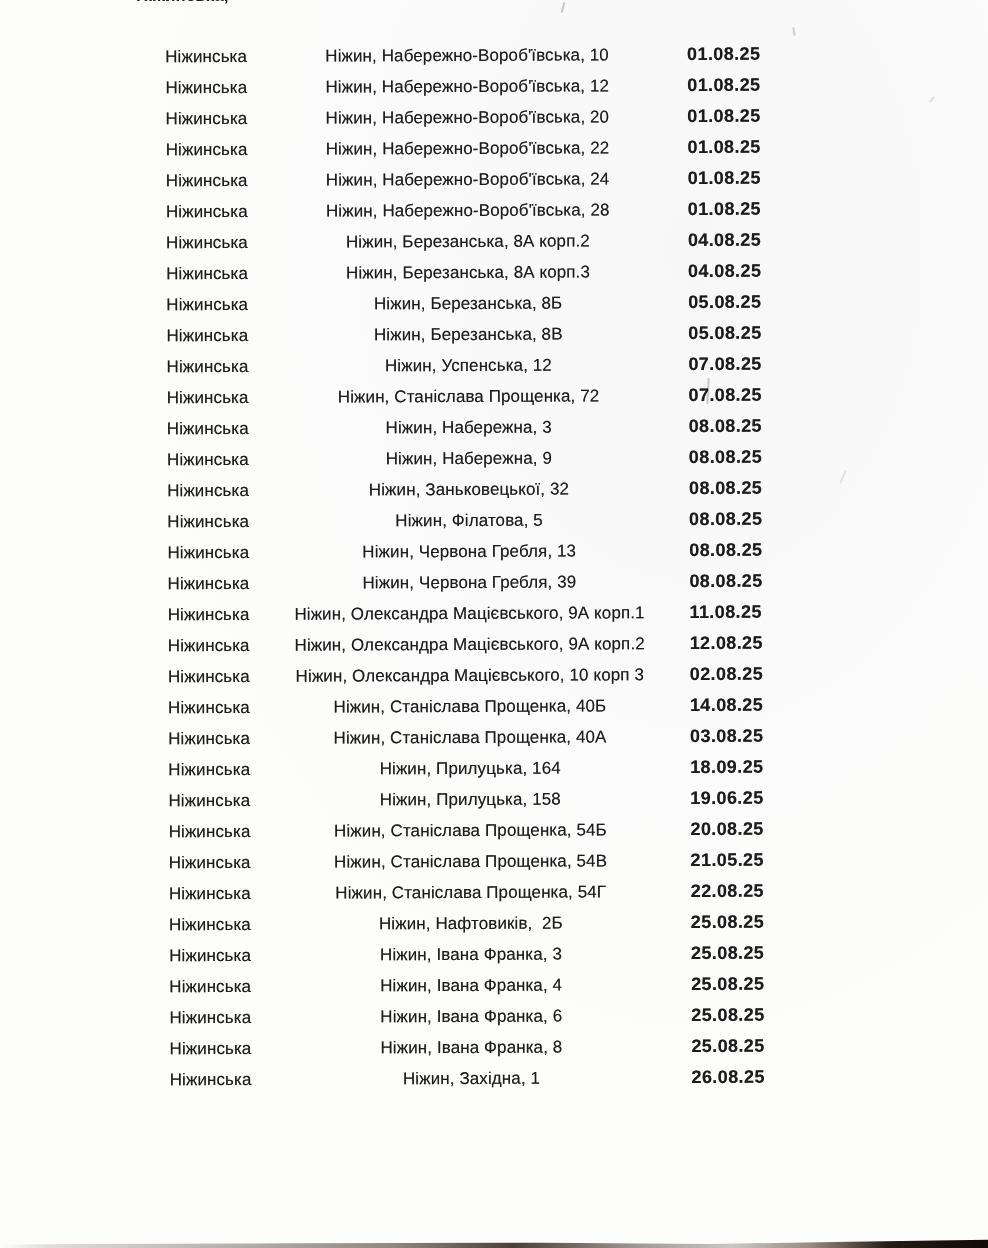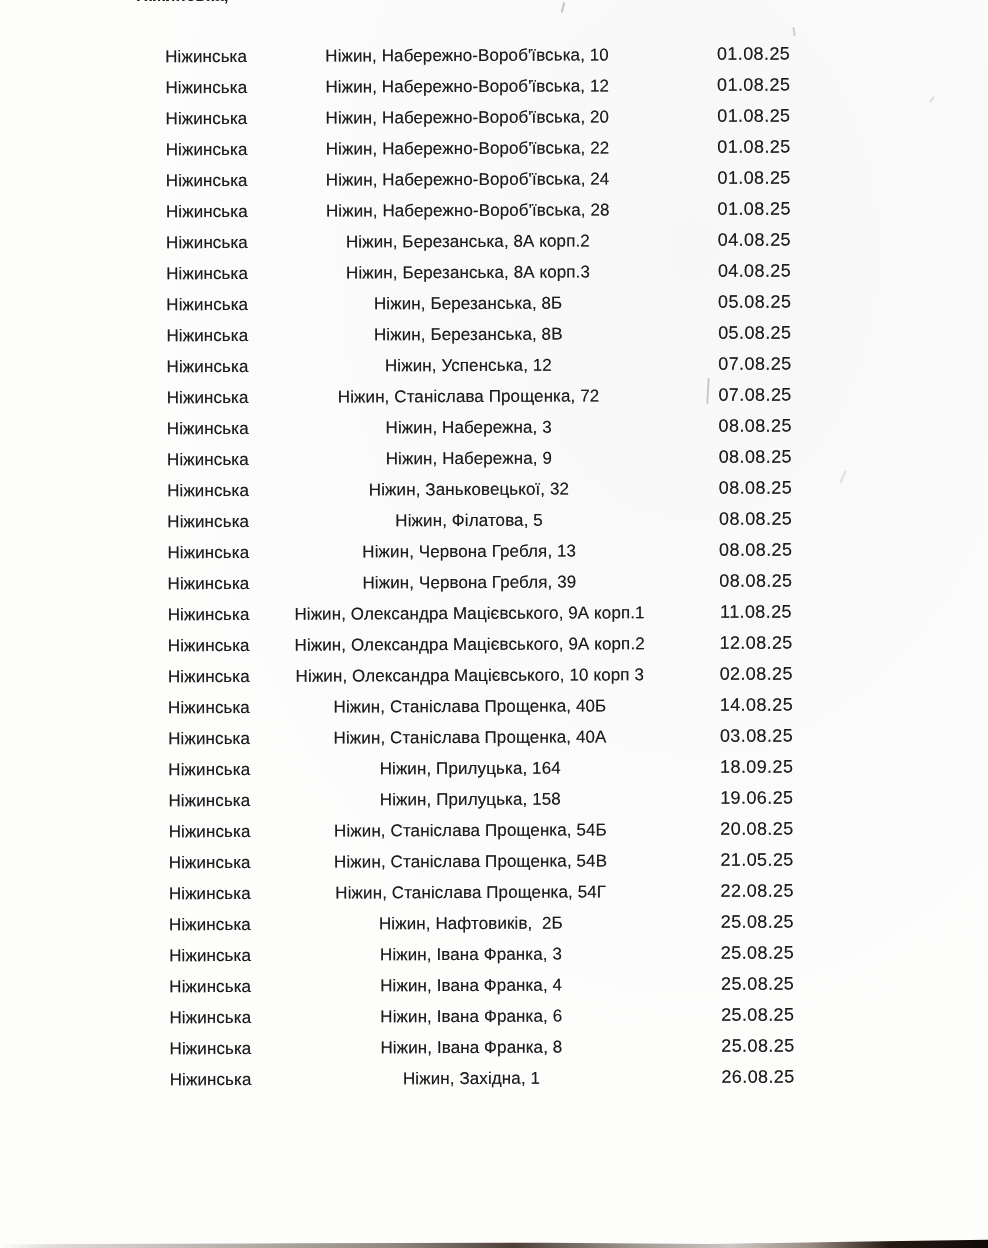--- a/index.html
+++ b/index.html
@@ -41,23 +41,24 @@
   .cell {
     font-size: 17px;
     letter-spacing: 0.1px;
     text-shadow: 0 0 0.6px rgba(20,20,20,0.55);
     white-space: pre;
   }
   .indent { }
   .region { text-align: right; margin-left: 26px; }
   .address { text-align: center; }
   .date {
-    text-align: center;
+    text-align: left;
     font-size: 18px;
     letter-spacing: 0.4px;
+    font-weight: bold;
   }
   
   .speck {
     position: absolute; background: rgba(40,40,40,0.45);
     border-radius: 1px;
   }
   .speck.s1 { left: 562px; top: 2px;  width: 2px; height: 11px; transform: rotate(14deg); opacity: .55; }
   .speck.s2 { left: 793px; top: 27px; width: 2px; height: 9px;  transform: rotate(-8deg); opacity: .45; }
   .speck.s3 { left: 707px; top: 378px; width: 1.5px; height: 26px; transform: rotate(3deg); opacity: .5; }
   .speck.s4 { left: 931px; top: 96px; width: 2px; height: 7px; transform: rotate(40deg); opacity: .3; }

